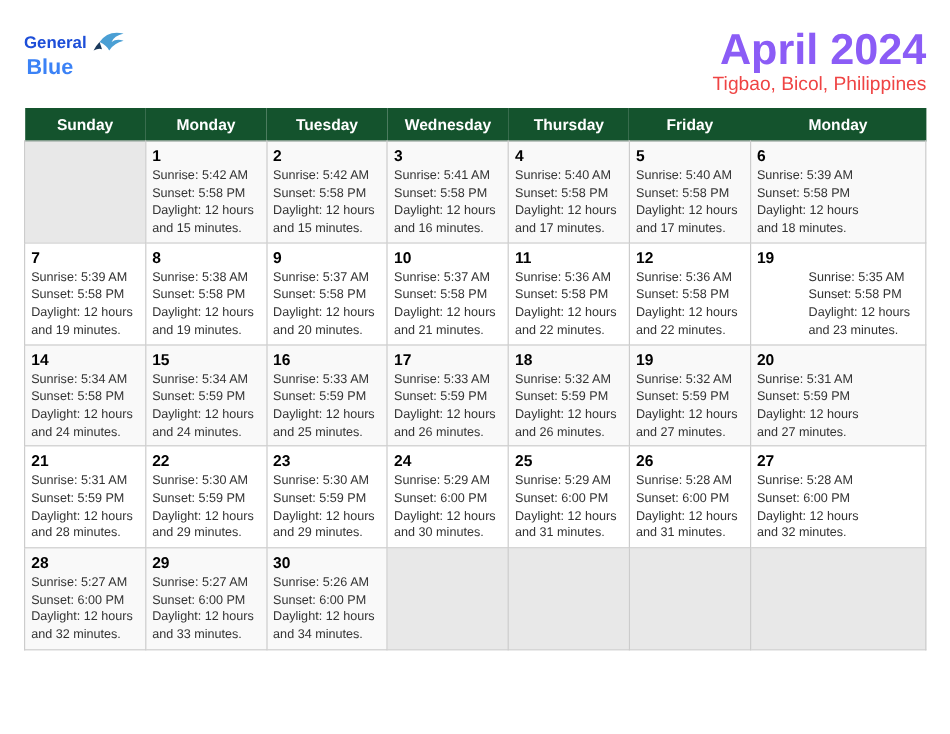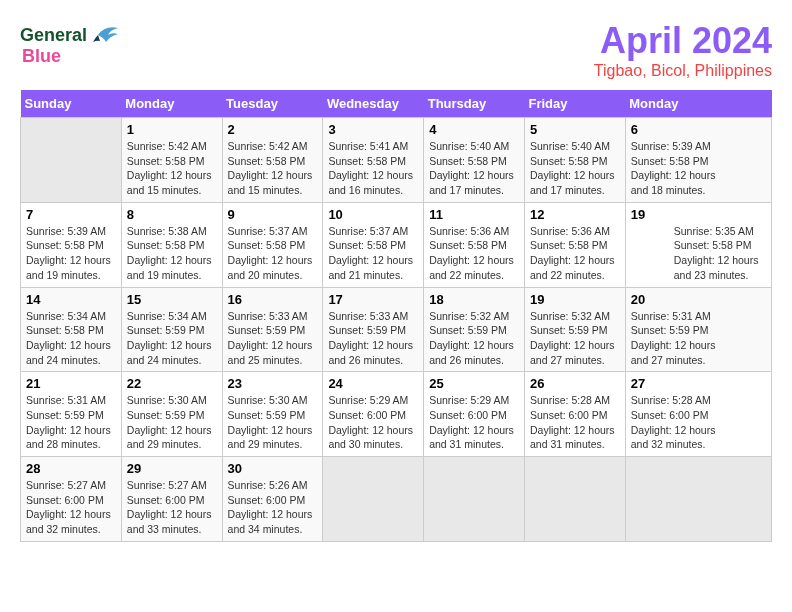--- a/index.html
+++ b/index.html
@@ -32,24 +32,24 @@
     .subtitle {
       font-size: 16px;
       color: #ef4444;
     }
     table {
       width: 100%;
       border-collapse: collapse;
       font-size: 11px;
     }
     thead tr th {
-      background-color: #8b5cf6;
+      background-color: #14532d;
       color: white;
       padding: 6px 4px;
-      text-align: left;
+      text-align: center;
       font-size: 13px;
       font-weight: bold;
     }
     tbody tr td {
       border: 1px solid #ccc;
       padding: 4px 5px;
       vertical-align: top;
       min-height: 80px;
     }
     tbody tr:nth-child(odd) td {
@@ -73,27 +73,27 @@
       background-color: #e8e8e8 !important;
     }
   </style>
 </head>
 <body>
 
 <div class="header-area">
   <div class="logo">
     <div>
       <div style="display:flex; align-items:center; gap:3px;">
-        <span style="font-size:18px; font-weight:bold; color:#14532d;">General</span>
+        <span style="font-size:14px; font-weight:bold; color:#1d4ed8;">General</span>
         <svg width="30" height="30" viewBox="0 0 30 30">
           <path d="M8,15 Q15,5 28,8 Q20,10 18,15 Q22,12 28,14 Q20,16 16,22 Q14,18 8,15Z" fill="#4a9fd4"></path>
           <path d="M8,15 Q5,18 3,22 Q7,20 10,21 Q9,18 8,15Z" fill="#1a3a5c"></path>
         </svg>
       </div>
-      <div style="font-size:18px; font-weight:bold; color:#ec4899; margin-top:-4px; margin-left:2px;">Blue</div>
+      <div style="font-size:18px; font-weight:bold; color:#3b82f6; margin-top:-4px; margin-left:2px;">Blue</div>
     </div>
   </div>
   <div class="title-area">
     <div class="main-title">April 2024</div>
     <div class="subtitle">Tigbao, Bicol, Philippines</div>
   </div>
 </div>
 
 <table>
   <thead>

